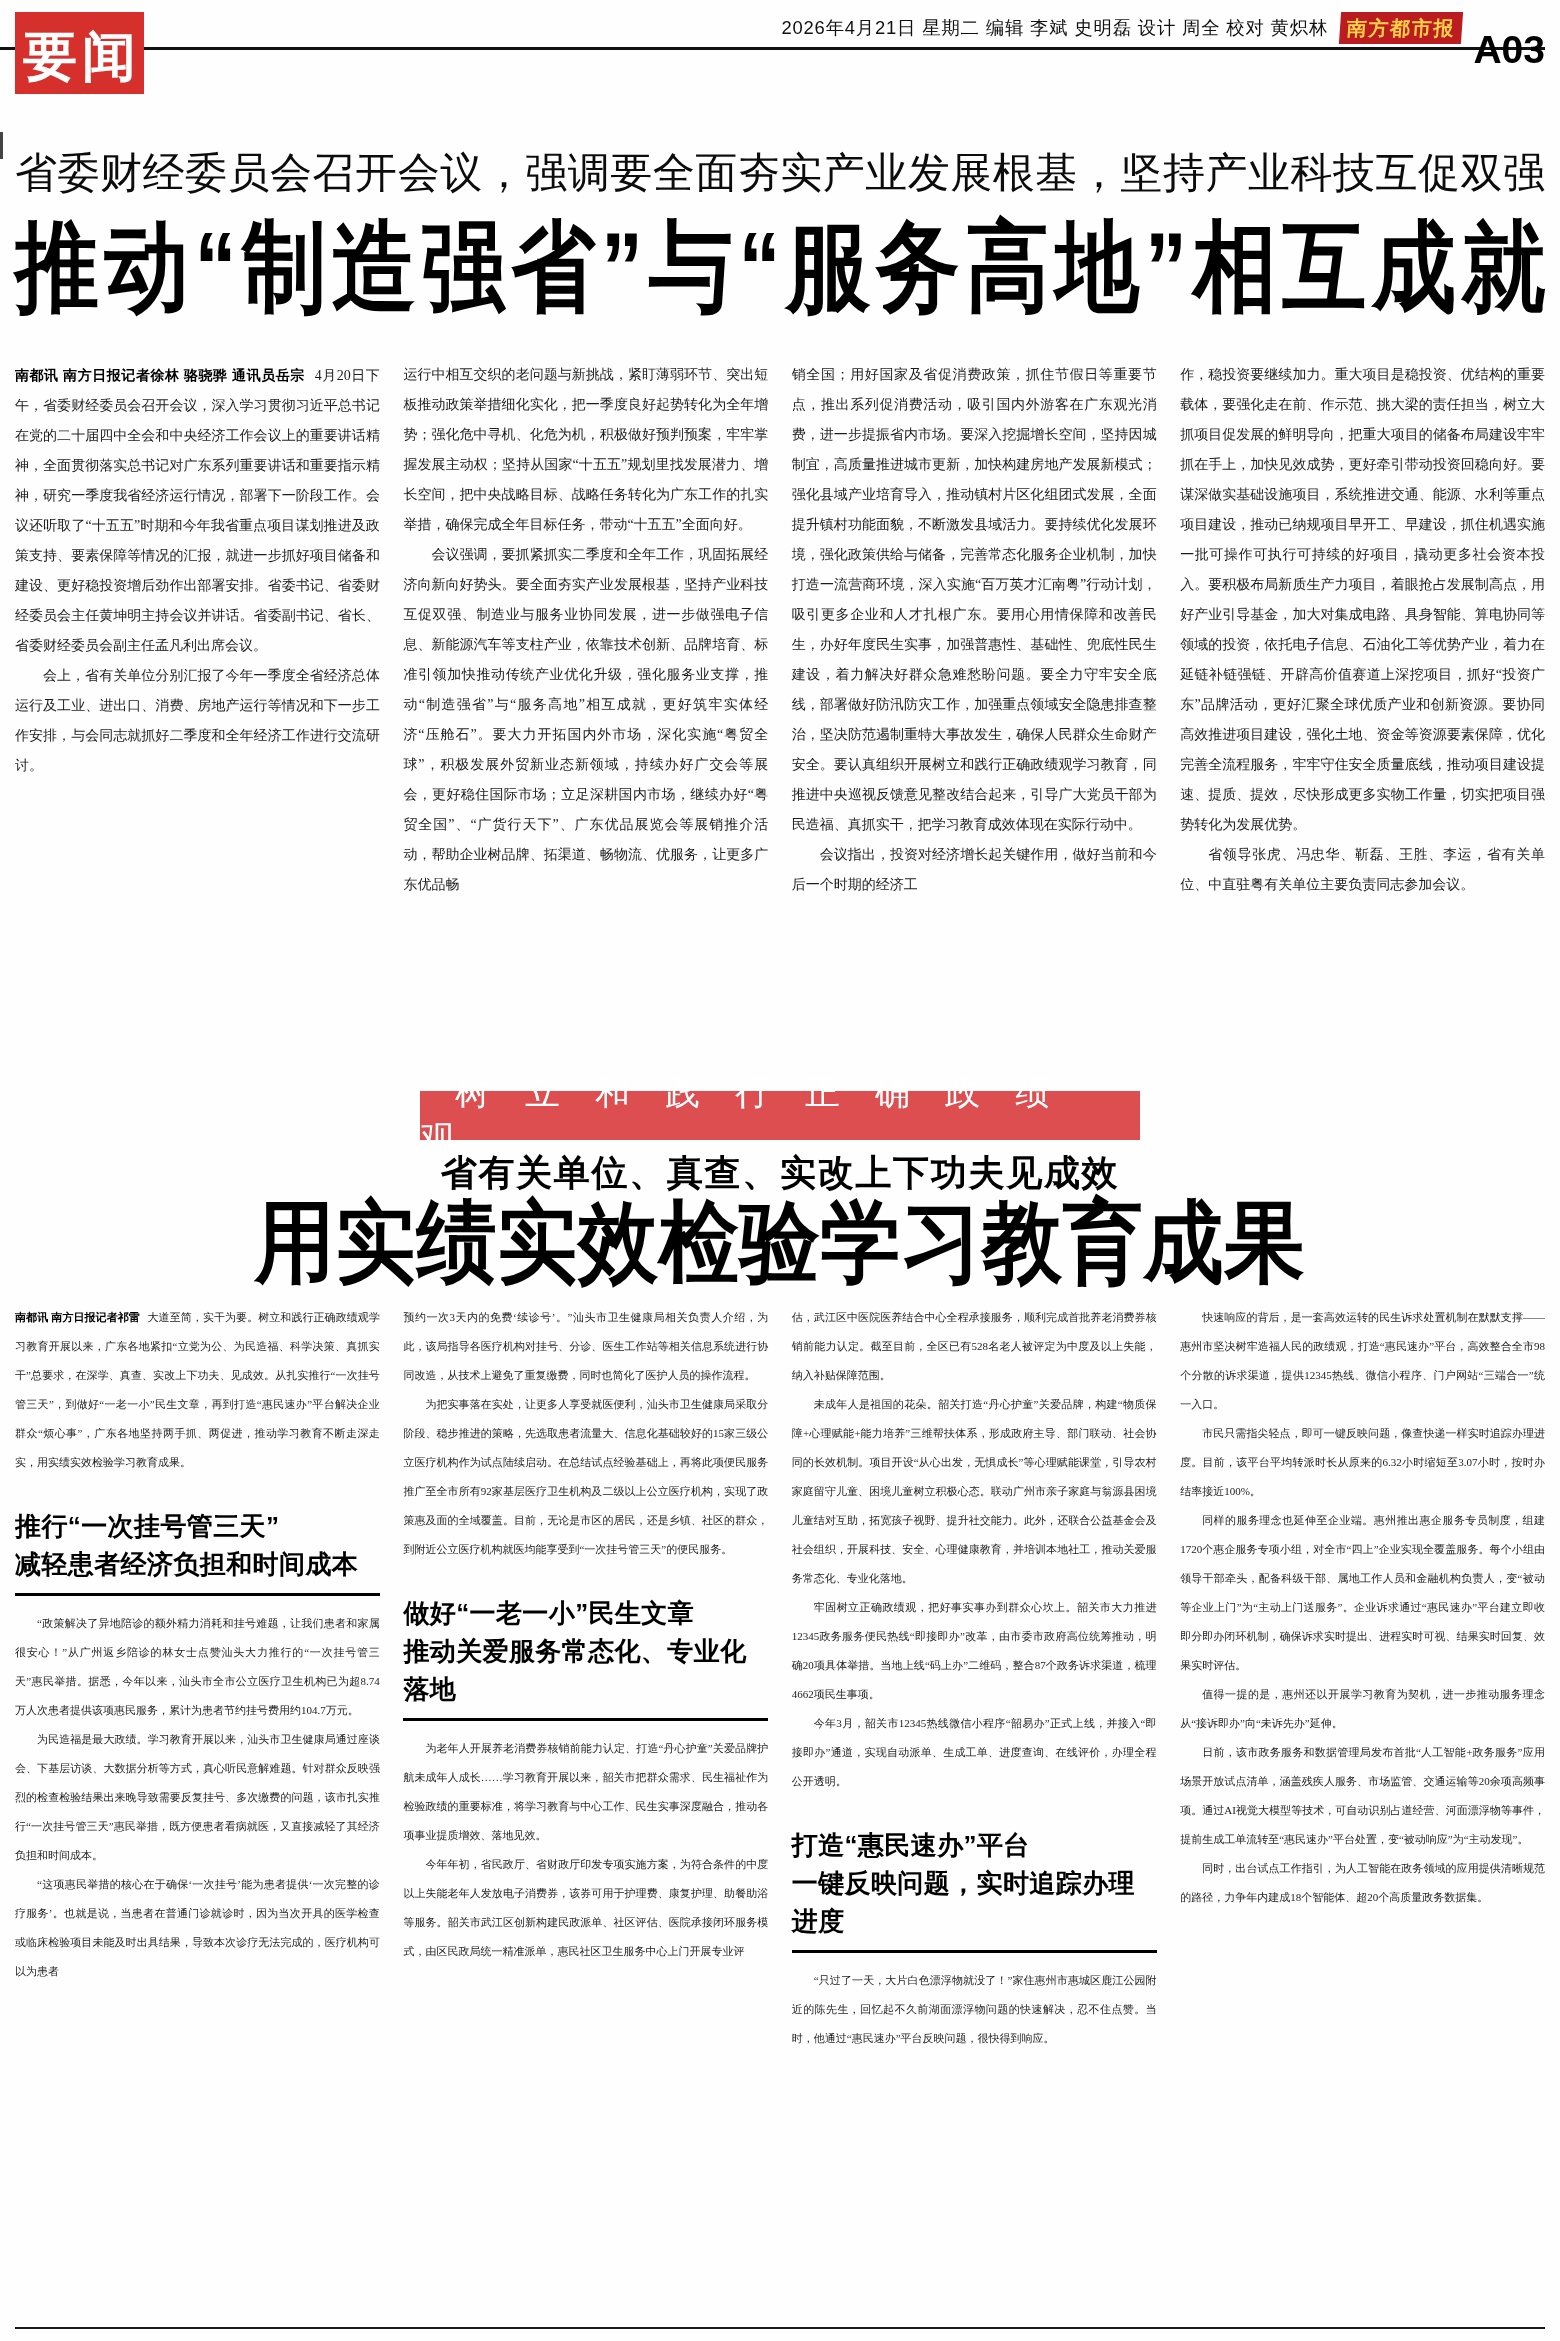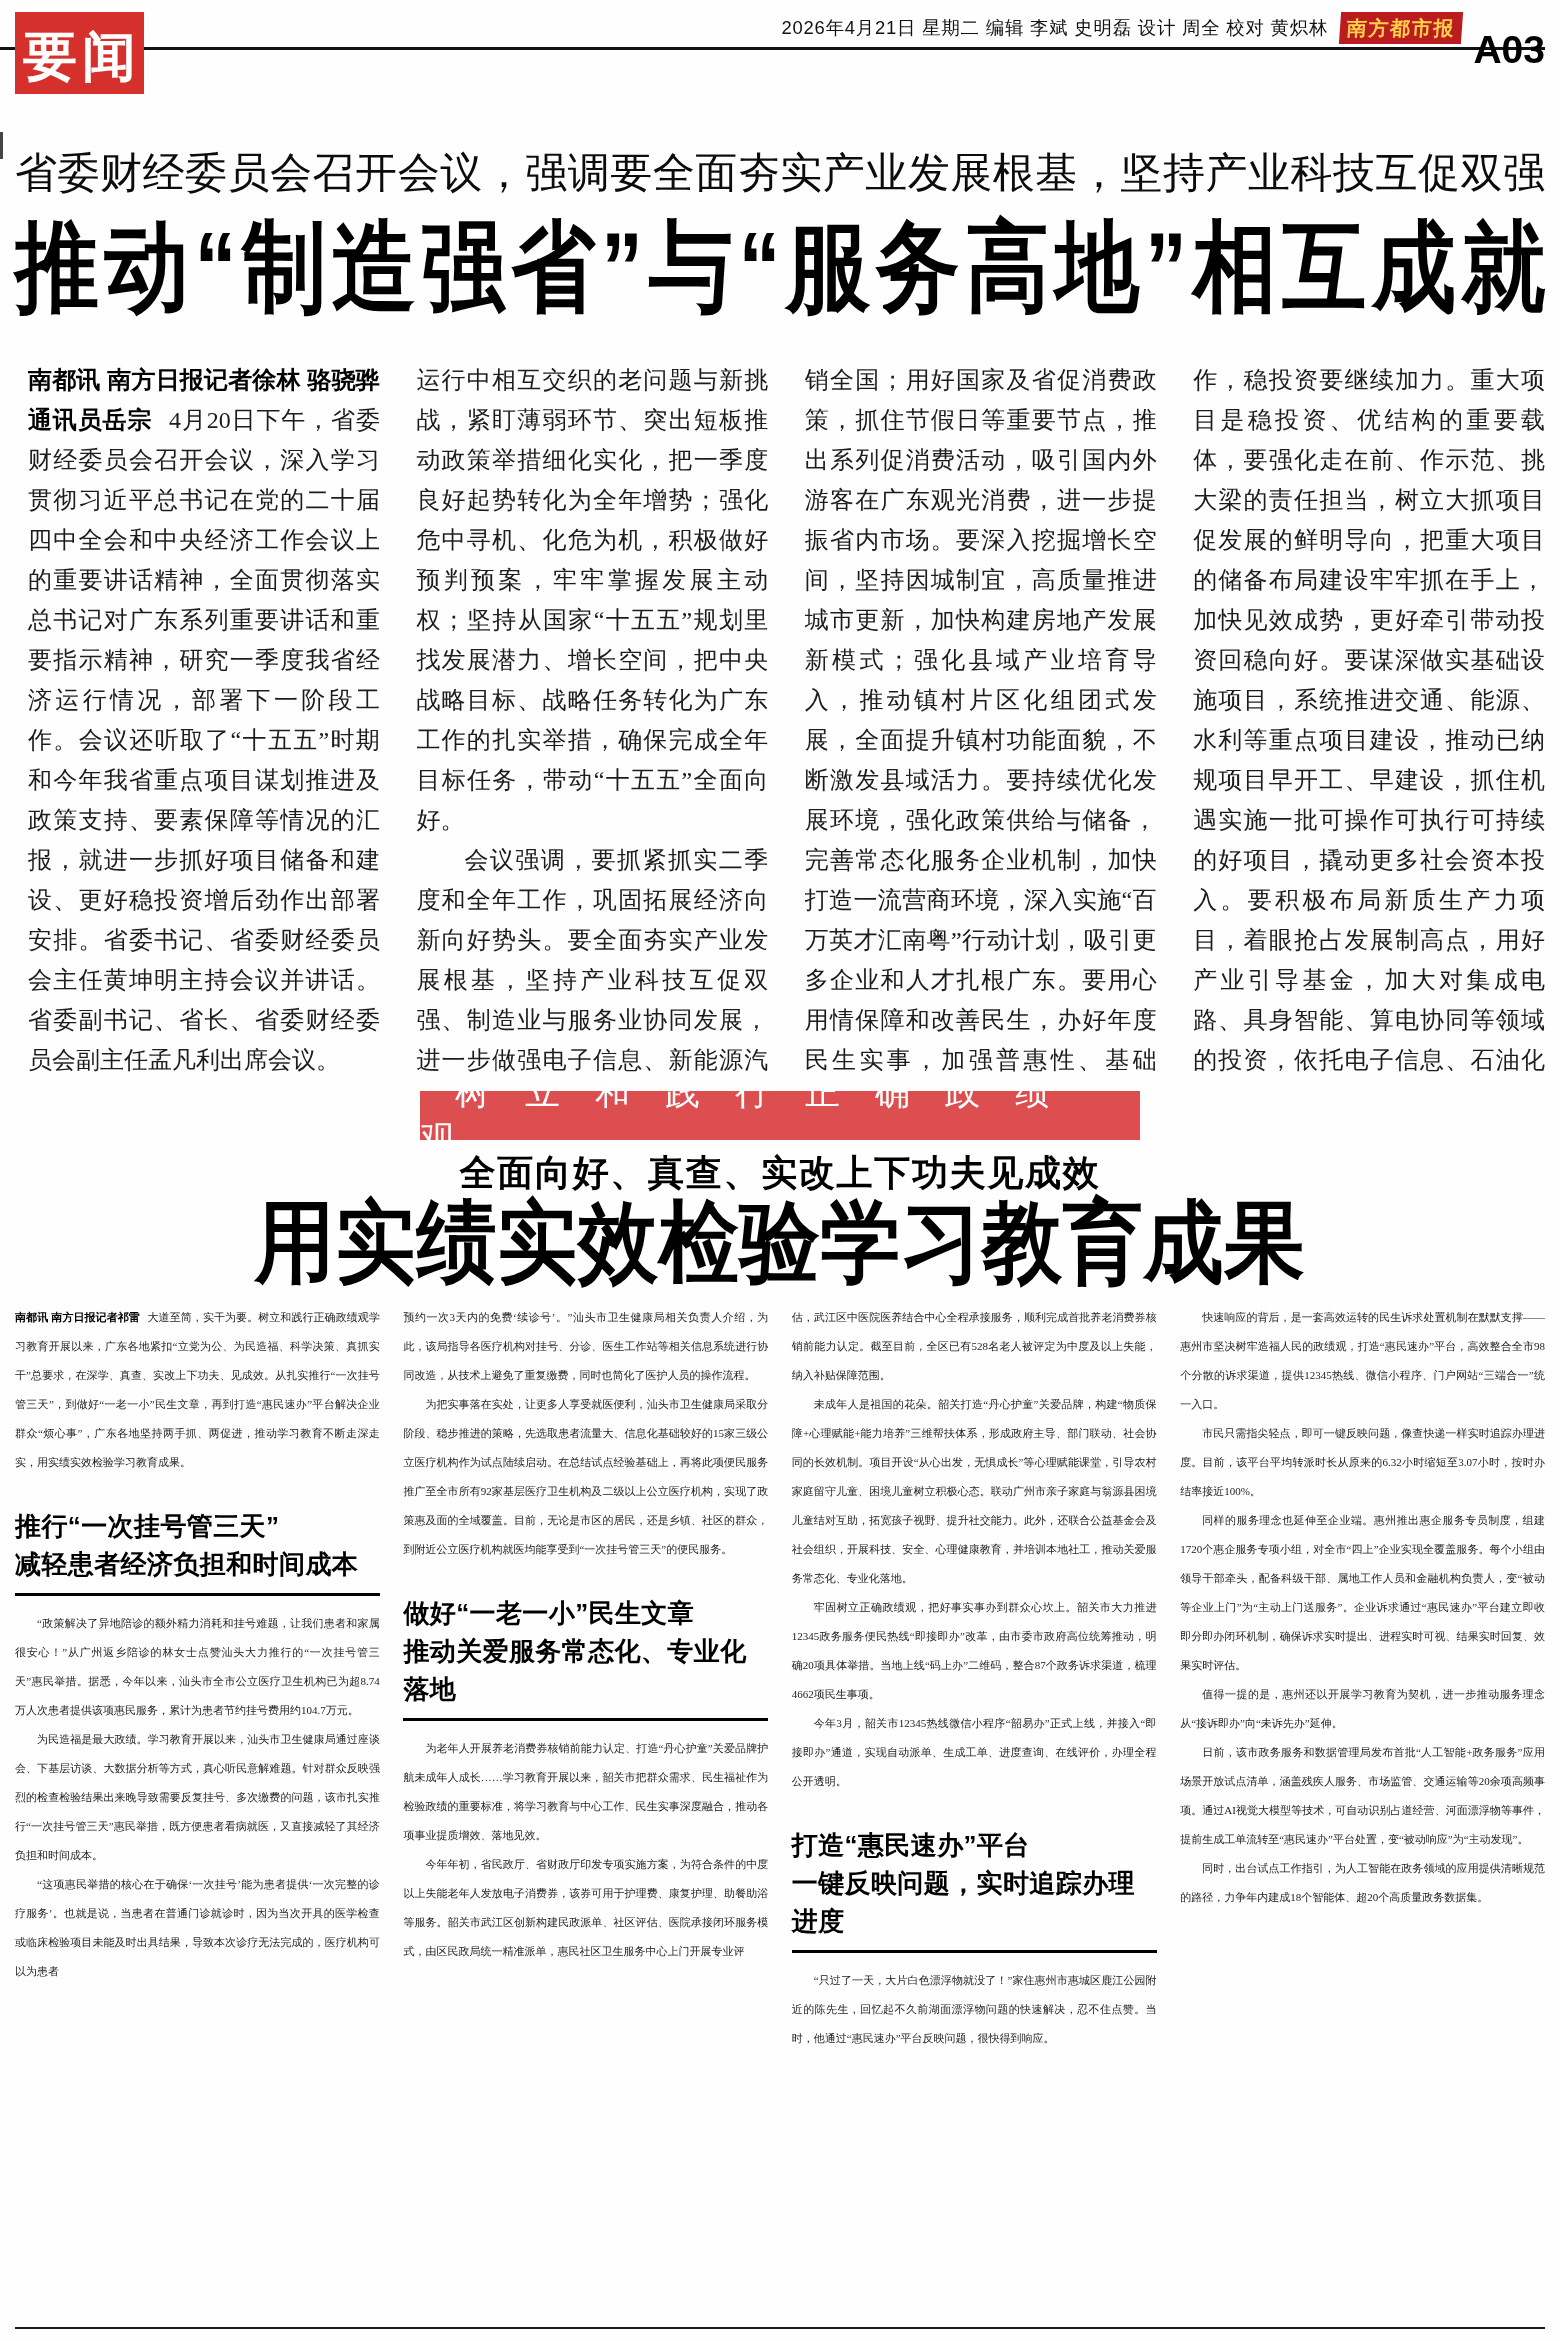--- a/index.html
+++ b/index.html
@@ -50,21 +50,21 @@
     transform:scaleY(1.18); transform-origin:top center;
   }
   
   .cols { position:absolute; left:15px; right:15px; display:flex; gap:23.5px; overflow:hidden; }
   .a1-body { top:360px; height:727px; }
   .a2-body { top:1303px; height:1027px; }
   .col { flex:1 1 0; min-width:0; }
   .col p {
     text-indent:2em; text-align:justify; color:#1c1c1c;
   }
-  .a1-body .col p { font-size:24px; line-height:40px;margin-left:13px; }
+  .a1-body .col p { font-size:14px; line-height:30px; }
   .a2-body .col p { font-size:11px;  line-height:29px; }
   .col p.cont, .col p.lead { text-indent:0; }
   .byline-bold {
     font-family:"Liberation Sans","DejaVu Sans",sans-serif;
     font-weight:bold; margin-right:.7em; color:#000;
   }
   .col-subhead {
     font-family:"Liberation Sans","DejaVu Sans",sans-serif;
     font-weight:bold; color:#000; font-size:26px; line-height:38px;
     margin-top:30px; letter-spacing:0.4px;
@@ -122,21 +122,21 @@
       <p class="cont">销全国；用好国家及省促消费政策，抓住节假日等重要节点，推出系列促消费活动，吸引国内外游客在广东观光消费，进一步提振省内市场。要深入挖掘增长空间，坚持因城制宜，高质量推进城市更新，加快构建房地产发展新模式；强化县域产业培育导入，推动镇村片区化组团式发展，全面提升镇村功能面貌，不断激发县域活力。要持续优化发展环境，强化政策供给与储备，完善常态化服务企业机制，加快打造一流营商环境，深入实施“百万英才汇南粤”行动计划，吸引更多企业和人才扎根广东。要用心用情保障和改善民生，办好年度民生实事，加强普惠性、基础性、兜底性民生建设，着力解决好群众急难愁盼问题。要全力守牢安全底线，部署做好防汛防灾工作，加强重点领域安全隐患排查整治，坚决防范遏制重特大事故发生，确保人民群众生命财产安全。要认真组织开展树立和践行正确政绩观学习教育，同推进中央巡视反馈意见整改结合起来，引导广大党员干部为民造福、真抓实干，把学习教育成效体现在实际行动中。</p>
       <p>会议指出，投资对经济增长起关键作用，做好当前和今后一个时期的经济工</p>
     </div>
     <div class="col">
       <p class="cont">作，稳投资要继续加力。重大项目是稳投资、优结构的重要载体，要强化走在前、作示范、挑大梁的责任担当，树立大抓项目促发展的鲜明导向，把重大项目的储备布局建设牢牢抓在手上，加快见效成势，更好牵引带动投资回稳向好。要谋深做实基础设施项目，系统推进交通、能源、水利等重点项目建设，推动已纳规项目早开工、早建设，抓住机遇实施一批可操作可执行可持续的好项目，撬动更多社会资本投入。要积极布局新质生产力项目，着眼抢占发展制高点，用好产业引导基金，加大对集成电路、具身智能、算电协同等领域的投资，依托电子信息、石油化工等优势产业，着力在延链补链强链、开辟高价值赛道上深挖项目，抓好“投资广东”品牌活动，更好汇聚全球优质产业和创新资源。要协同高效推进项目建设，强化土地、资金等资源要素保障，优化完善全流程服务，牢牢守住安全质量底线，推动项目建设提速、提质、提效，尽快形成更多实物工作量，切实把项目强势转化为发展优势。</p>
       <p>省领导张虎、冯忠华、靳磊、王胜、李运，省有关单位、中直驻粤有关单位主要负责同志参加会议。</p>
     </div>
   </div>
 
   <div class="series-banner" style="background:#dc4e4f;">树立和践行正确政绩观</div>
-  <div class="deck">全面向好、真查、实改上下功夫见成效</div>
+  <div class="deck">省有关单位、真查、实改上下功夫见成效</div>
   <h1 class="headline2">用实绩实效检验学习教育成果</h1>
 
   <div class="cols a2-body">
     <div class="col">
       <p class="lead"><strong class="byline-bold">南都讯 南方日报记者祁雷</strong><span>大道至简，实干为要。树立和践行正确政绩观学习教育开展以来，广东各地紧扣“立党为公、为民造福、科学决策、真抓实干”总要求，在深学、真查、实改上下功夫、见成效。从扎实推行“一次挂号管三天”，到做好“一老一小”民生文章，再到打造“惠民速办”平台解决企业群众“烦心事”，广东各地坚持两手抓、两促进，推动学习教育不断走深走实，用实绩实效检验学习教育成果。</span></p>
       <h3 class="col-subhead">
         <span>推行“一次挂号管三天”</span><br>
         <span>减轻患者经济负担和时间成本</span>
       </h3>
       <div class="subhead-rule"></div>

